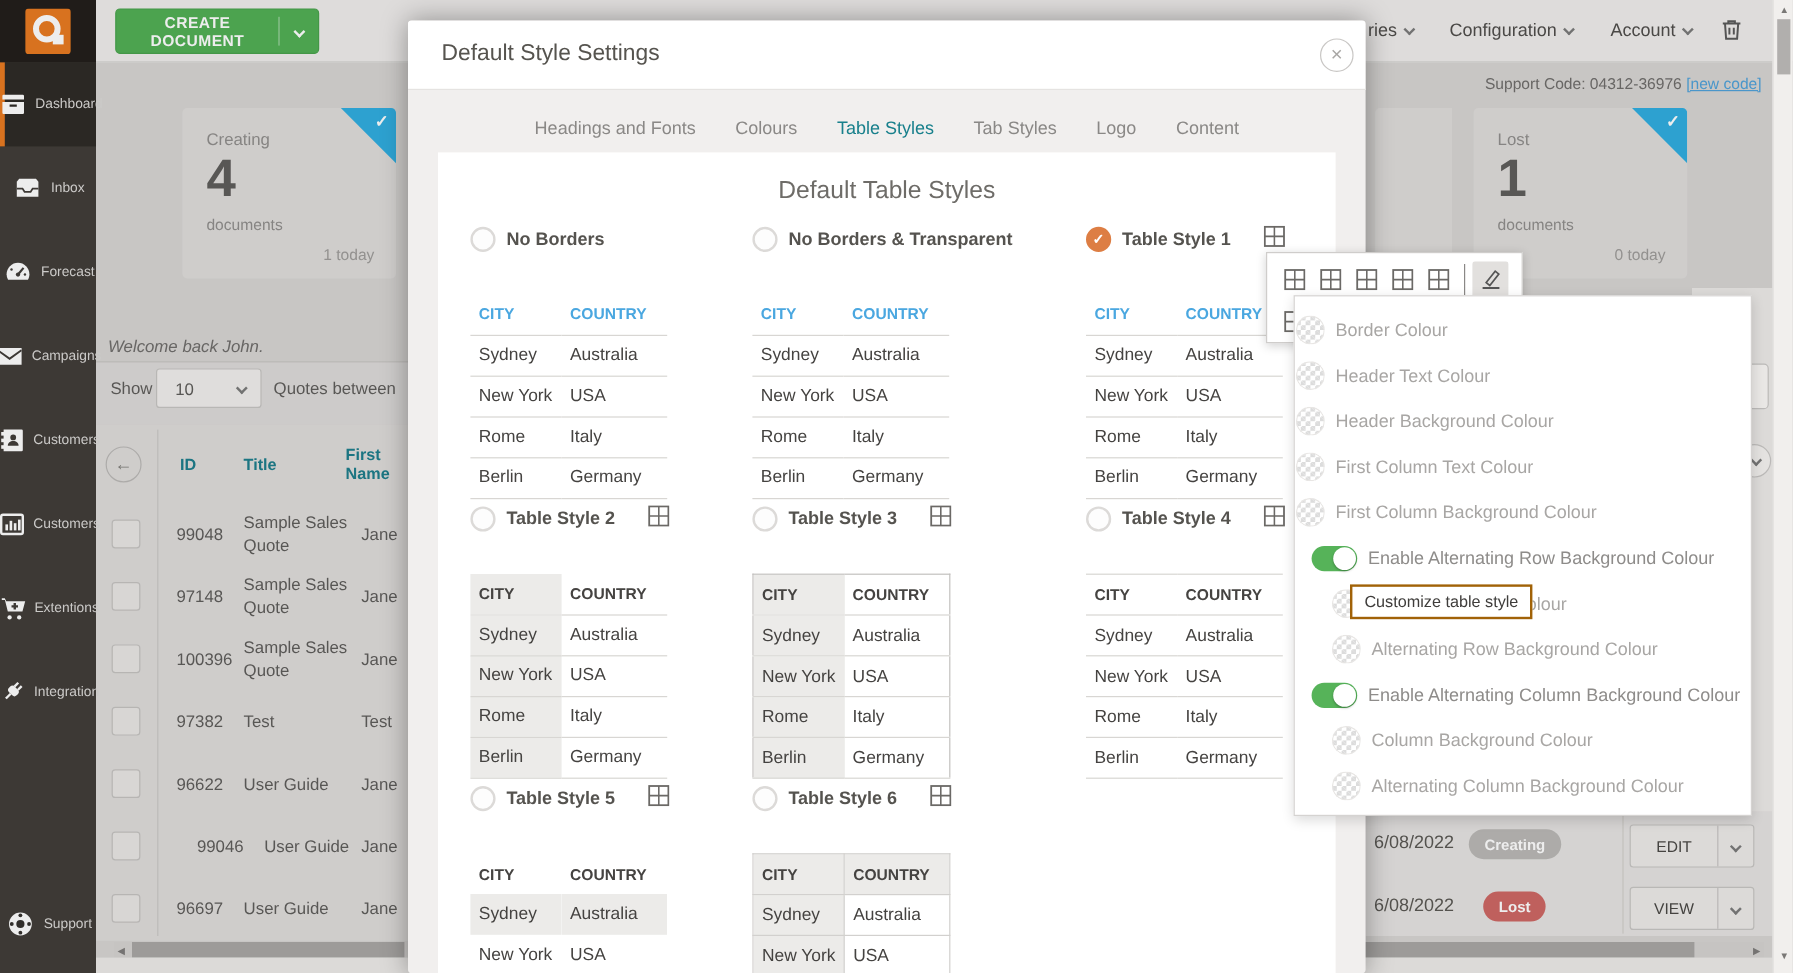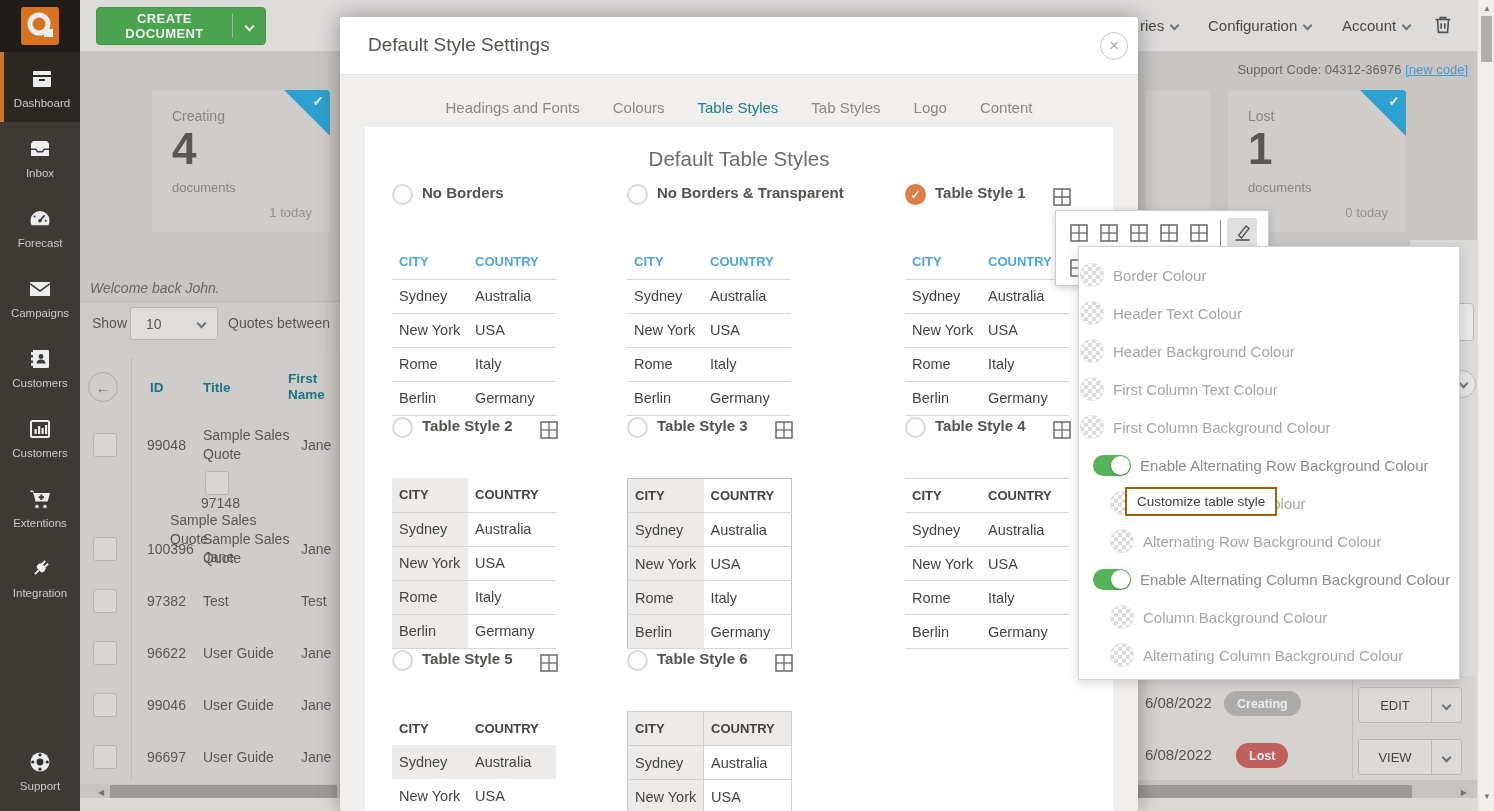--- a/index.html
+++ b/index.html
@@ -3,21 +3,21 @@
 <meta charset="utf-8">
 <style>
   * { margin:0; padding:0; box-sizing:border-box; }
   body { font-family:"Liberation Sans", sans-serif; }
   #page { position:relative; width:1494px; height:811px; overflow:hidden; background:#d6d4d2; }
 
   
   #sidebar { position:absolute; left:0; top:0; width:80px; height:811px; background:#3b3733; z-index:10; }
   #logo-block { position:absolute; left:0; top:0; width:80px; height:52px; background:#1b1713; }
   #logo { position:absolute; left:21px; top:7px; width:38px; height:38px; }
-  .sb-item { width:80px; height:70px; display:flex; flex-direction:column; align-items:center; justify-content:center; gap:5px; cursor:pointer; }
+  .sb-item { width:80px; height:70px; display:flex; flex-direction:row; align-items:center; justify-content:center; gap:5px; cursor:pointer; }
   .sb-item.active { background:#282420; border-left:4px solid #e8761a; }
   .sb-ic { width:28px; height:26px; display:flex; align-items:center; justify-content:center; }
   .sb-ic svg { width:26px; height:24px; }
   .sb-lbl { font-size:11.5px; color:#dad8d6; }
   #sb-support { position:absolute; left:0; bottom:6px; }
 
   
   #topbar { position:absolute; left:80px; top:0; width:1414px; height:52px; background:#efedeb; border-bottom:1px solid #d8d6d4; }
   #create-btn { position:absolute; left:16px; top:7px; width:170px; height:38px; background:#4cad50; border:1px solid #43a047; border-radius:4px; display:flex; align-items:center; cursor:pointer; }
   #create-btn .lbl { flex:1; text-align:center; color:#fff; font-size:13px; font-weight:bold; letter-spacing:.4px; }
@@ -93,21 +93,21 @@
   #modal-title { position:absolute; left:28px; top:17px; font-size:19px; color:#56544f; }
   #modal-close { position:absolute; left:760px; top:15px; width:28px; height:28px; border:1.6px solid #c9c7c5; border-radius:50%; color:#a9a7a5; font-size:17px; display:flex; align-items:center; justify-content:center; cursor:pointer; }
   #modal-tabs { position:absolute; left:0; top:58px; width:798px; height:56px; display:flex; justify-content:center; align-items:flex-end; gap:33px; }
   .tab { font-size:15px; color:#8a8886; padding-bottom:15px; cursor:pointer; }
   .tab.active { color:#19808c; border-bottom:3px solid #19808c; padding-bottom:12px; }
   #modal-panel { position:absolute; left:25px; top:110px; width:748px; height:684px; background:#fff; }
   #panel-heading { margin-top:20px; text-align:center; font-size:20.5px; color:#6e6c68; }
 
   
   .preview { position:absolute; width:172px; }
-  .pv-head { position:relative; height:30px; display:flex; align-items:flex-start; }
+  .pv-head { position:relative; height:30px; display:flex; align-items:center; }
   .radio { width:21px; height:21px; border:2px solid #dcdad8; border-radius:50%; background:#fdfdfd; flex:none; cursor:pointer; display:flex; align-items:center; justify-content:center; }
   .radio.checked { background:#dd7e44; border-color:#dd7e44; color:#fff; font-size:12px; font-weight:bold; }
   .pv-label { margin-left:9px; font-size:15px; font-weight:600; color:#55534f; white-space:nowrap; }
   .pv-grid { position:absolute; left:148px; top:4px; cursor:pointer; }
   table.pv { border-collapse:collapse; table-layout:fixed; width:164px; margin-top:31px; }
   .pv th, .pv td { height:34px; padding:0 0 0 7px; text-align:left; overflow:hidden; white-space:nowrap; }
   .pv th { font-size:13px; font-weight:bold; color:#454341; width:76px; }
   .pv th + th { width:88px; }
   .pv td { font-size:14.5px; color:#454341; }
   .v-plain-blue th { color:#4aa7e0; }
@@ -210,21 +210,21 @@
   <span class="qt-head" style="left:203px; top:380px;">Title</span>
   <span class="qt-head" style="left:288px; top:371px; width:46px; line-height:16px; display:inline-block;">First Name</span>
   <div id="qt-vline"></div>
   <div>
       <div class="q-row" style="top: 419px;">
         <span class="q-check"></span>
         <span class="q-id">99048</span>
         <span class="q-title">Sample Sales Quote</span>
         <span class="q-name">Jane</span>
       </div>
-      <div class="q-row" style="top: 471px; flex-direction: column;">
+      <div class="q-row" style="top: 471px;">
         <span class="q-check"></span>
         <span class="q-id">97148</span>
         <span class="q-title">Sample Sales Quote</span>
         <span class="q-name">Jane</span>
       </div>
       <div class="q-row" style="top: 523px;">
         <span class="q-check"></span>
         <span class="q-id">100396</span>
         <span class="q-title">Sample Sales Quote</span>
         <span class="q-name">Jane</span>
@@ -234,21 +234,21 @@
         <span class="q-id">97382</span>
         <span class="q-title">Test</span>
         <span class="q-name">Test</span>
       </div>
       <div class="q-row" style="top: 627px;">
         <span class="q-check"></span>
         <span class="q-id">96622</span>
         <span class="q-title">User Guide</span>
         <span class="q-name">Jane</span>
       </div>
-      <div class="q-row" style="top: 679px;">
+      <div class="q-row" style="top: 679px; text-align: right;">
         <span class="q-check"></span>
         <span class="q-id">99046</span>
         <span class="q-title">User Guide</span>
         <span class="q-name">Jane</span>
       </div>
       <div class="q-row" style="top: 731px;">
         <span class="q-check"></span>
         <span class="q-id">96697</span>
         <span class="q-title">User Guide</span>
         <span class="q-name">Jane</span>

